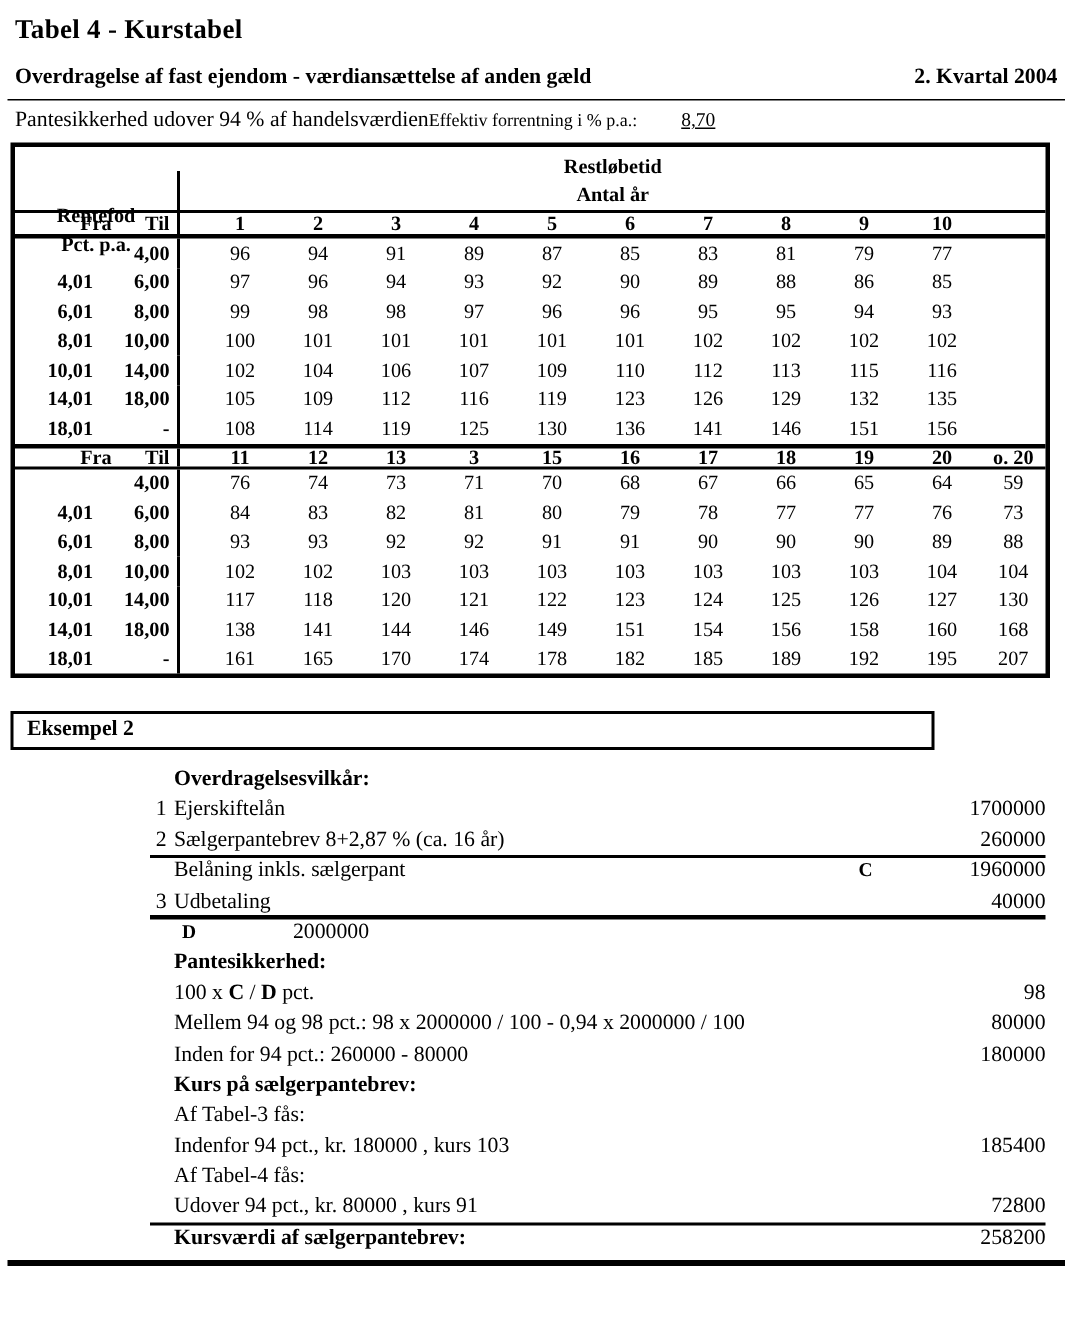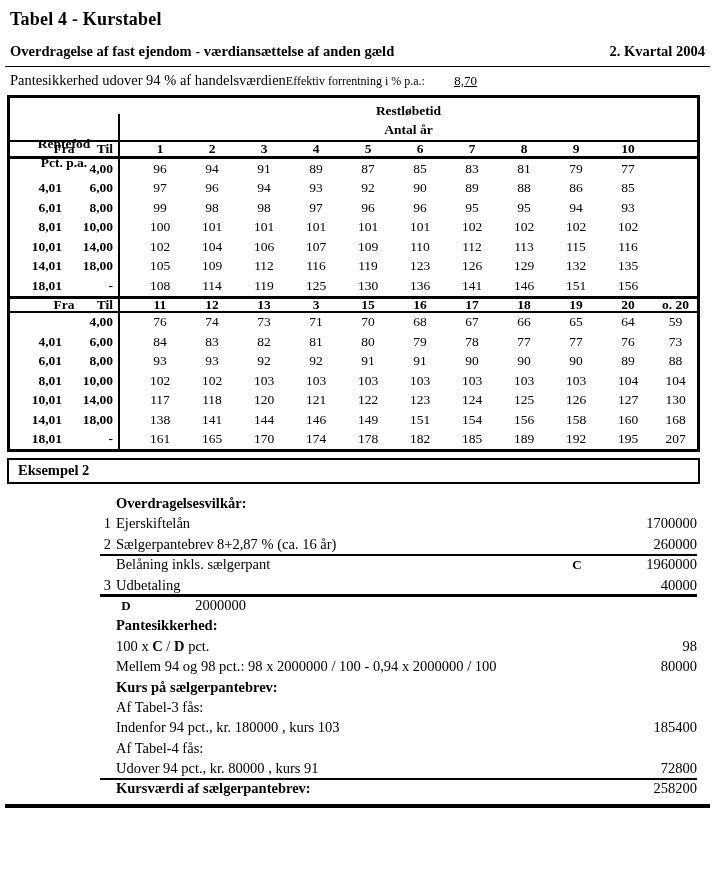--- a/index.html
+++ b/index.html
@@ -81,22 +81,22 @@
            display: flex; align-items: center; justify-content: flex-end; padding-right: 8px; padding-left: 48px; }
   .c-til { width: 50px; border-right: 2px solid #000; font-weight: bold; height: 100%;
            display: flex; align-items: center; justify-content: flex-end; padding-right: 5px; }
   .trow.colhead .c-fra { justify-content: center; padding-right: 0; }
   .yearzone { flex: 1; display: flex; padding-left: 14px; height: 100%; align-items: center; }
   .ycell { width: 52px; text-align: center; }
   .o20cell { flex: 1; text-align: center; }
 
   
   .example-box {
-    margin: 6px 0 0 7px;
-    width: 693px;
+    margin: 22px 0 0 7px;
+    width: 616px;
     border: 2.5px solid #000;
     font-weight: bold;
     font-size: 14.5px;
     padding: 2px 0 3px 9px;
   }
 
   
   .example-body {
     margin: 11px 18px 0 100px;
   }
@@ -480,20 +480,26 @@
       <div class="ex-value">98</div>
     </div>
     <div class="ex-line">
       <div class="ex-num"></div>
       <div class="ex-label">Mellem 94 og 98 pct.: 98 x 2000000 / 100 - 0,94 x 2000000 / 100</div>
       <div class="ex-letter"></div>
       <div class="ex-value">80000</div>
     </div>
     <div class="ex-line">
       <div class="ex-num"></div>
+      <div class="ex-label">Inden for 94 pct.: 260000 - 80000</div>
+      <div class="ex-letter"></div>
+      <div class="ex-value">180000</div>
+    </div>
+    <div class="ex-line">
+      <div class="ex-num"></div>
       <div class="ex-label bold">Kurs på sælgerpantebrev:</div>
       <div class="ex-letter"></div>
       <div class="ex-value"></div>
     </div>
     <div class="ex-line">
       <div class="ex-num"></div>
       <div class="ex-label">Af Tabel-3 fås:</div>
       <div class="ex-letter"></div>
       <div class="ex-value"></div>
     </div>

